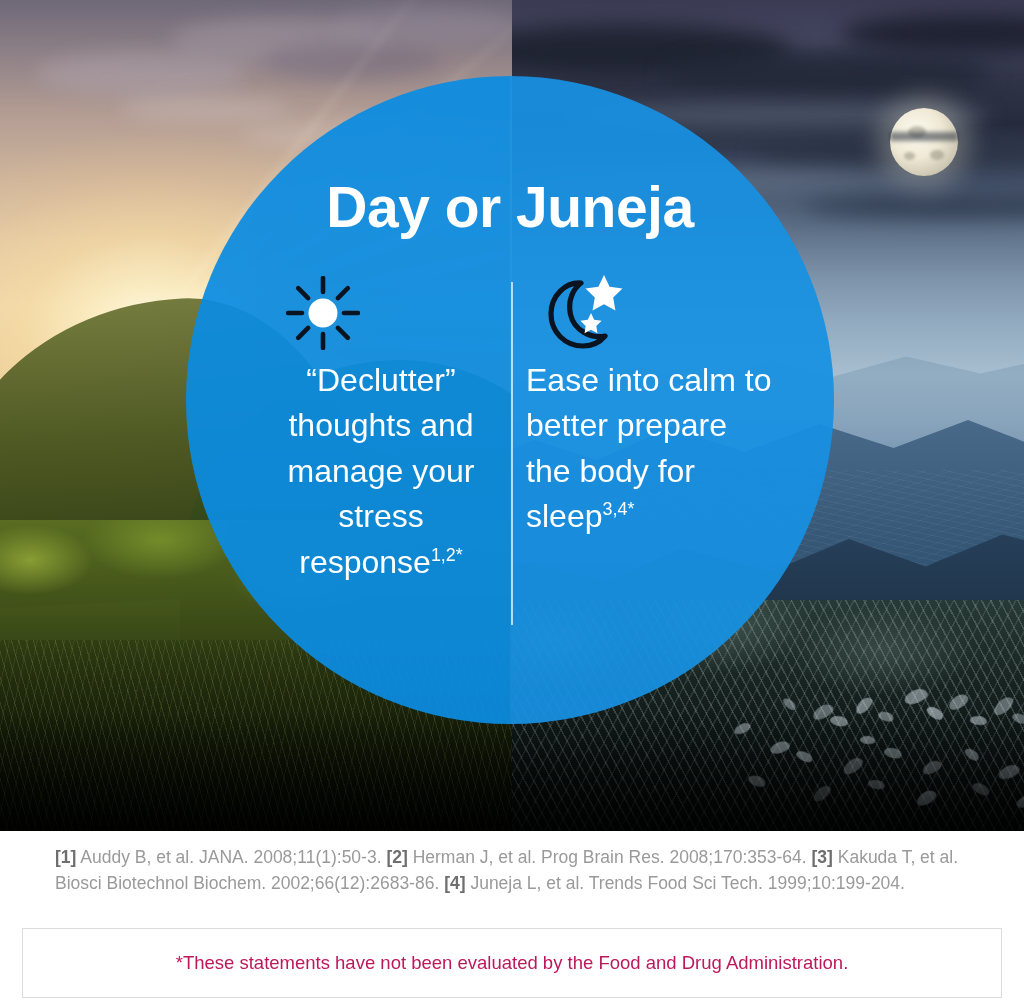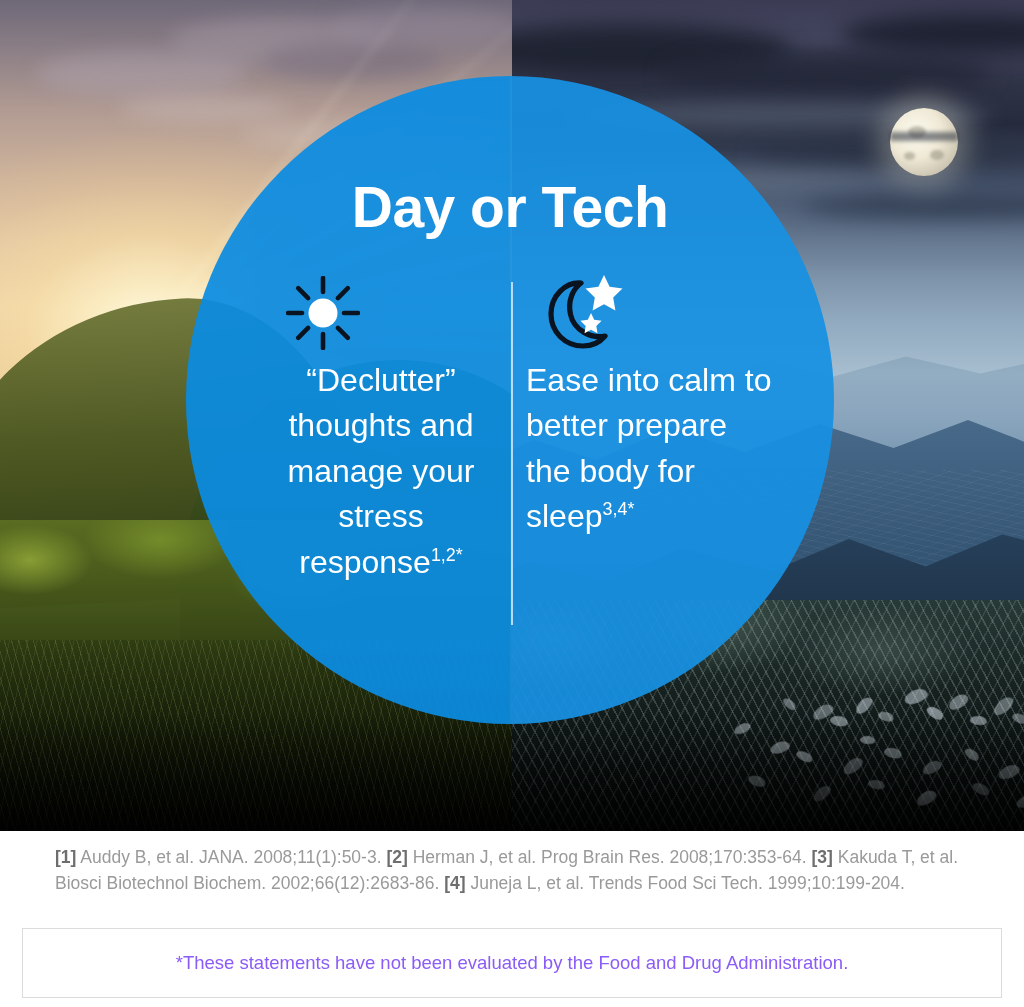--- a/index.html
+++ b/index.html
@@ -362,21 +362,21 @@
     left: 22px; top: 97px;
     width: 980px; height: 70px;
     border: 1px solid #dcdcdc;
     background: #ffffff;
     display: flex;
     flex-direction: column;
     align-items: center;
     justify-content: center;
   }
   .disclaimer div {
-    color: #8b5cf6;
+    color: #be185d;
     font-size: 18.5px;
     line-height: 1.52;
     text-align: center;
     font-family: "Liberation Sans", sans-serif;
   }
 </style>
 </head>
 <body>
 
 <div id="root">
@@ -463,21 +463,21 @@
     </div>
 
     <div class="hero-bottom-dark"></div>
 
     <div class="circle">
       <div class="circle-tint-right"></div>
     </div>
 
     <div class="circle-content">
 
-      <div class="title">Day or Tech</div>
+      <div class="title">Day or Juneja</div>
 
       <div class="divider"></div>
 
       <div class="col col-day">
         <div class="icon-row icon-row-day">
           <span>
             <svg width="74" height="74" viewBox="0 0 74 74">
               <circle cx="37" cy="37" r="14.5" fill="#ffffff"></circle>
               <g stroke="#0a1420" stroke-width="4.6" stroke-linecap="round">
                 <line x1="37" y1="2" x2="37" y2="16"></line>

